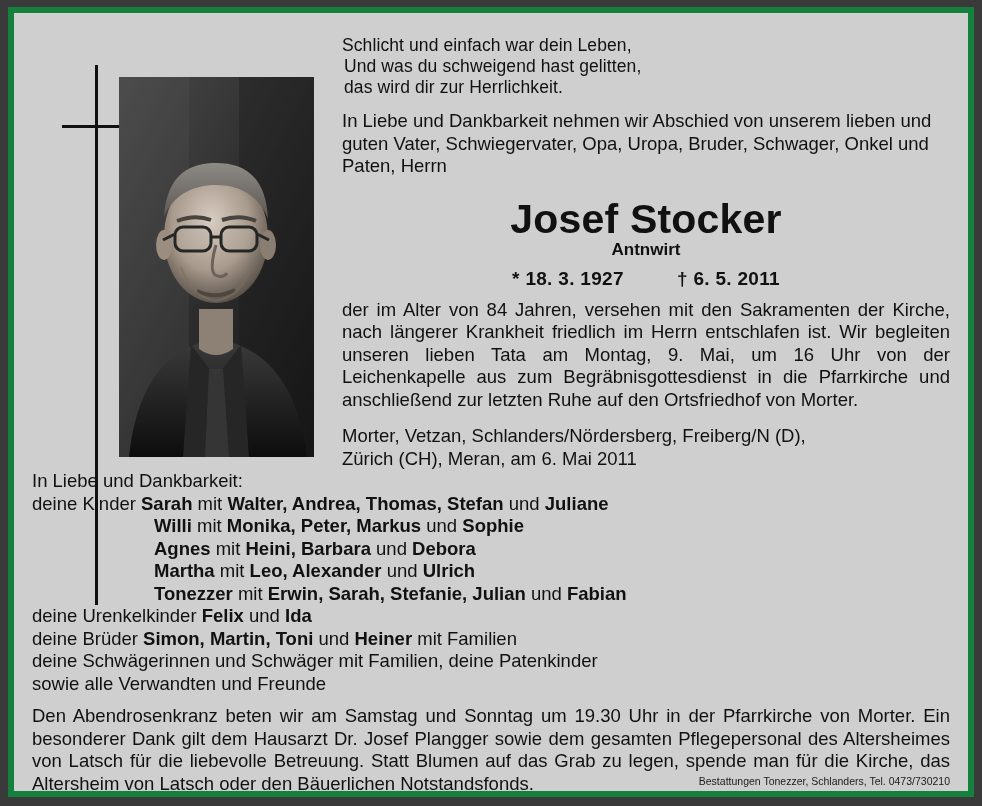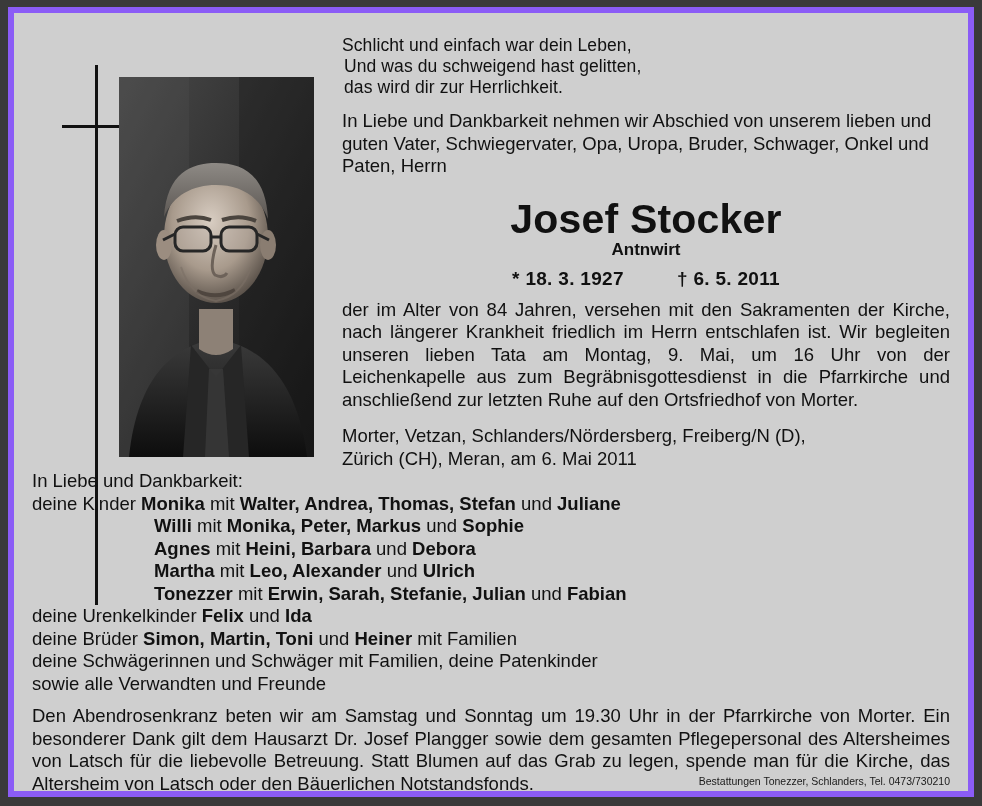--- a/index.html
+++ b/index.html
@@ -20,21 +20,21 @@
     background: #3a3a3a;
     box-sizing: border-box;
   }
   
   .notice-frame {
     position: absolute;
     left: 8px;
     top: 7px;
     width: 966px;
     height: 790px;
-    background: #8b5cf6;
+    background: #15803d;
     box-sizing: border-box;
     padding: 6px;
   }
   .notice {
     position: relative;
     width: 100%;
     height: 100%;
     background: #cfcfcf;
     box-sizing: border-box;
     padding: 10px 18px 6px 18px;
@@ -260,21 +260,21 @@
           <div class="places">
             <div>Morter, Vetzan, Schlanders/Nördersberg, Freiberg/N (D),</div>
             <div>Zürich (CH), Meran, am 6. Mai 2011</div>
           </div>
         </div>
       </div>
 
       <div class="family">
         <div>In Liebe und Dankbarkeit:</div>
         <div id="family-lines">
-            <div><span>deine Kinder </span><b>Monika</b><span> mit </span><b>Walter, Andrea, Thomas, Stefan</b><span> und </span><b>Juliane</b></div>
+            <div><span>deine Kinder </span><b>Sarah</b><span> mit </span><b>Walter, Andrea, Thomas, Stefan</b><span> und </span><b>Juliane</b></div>
             <div class="indent"><b>Willi</b><span> mit </span><b>Monika, Peter, Markus</b><span> und </span><b>Sophie</b></div>
             <div class="indent"><b>Agnes</b><span> mit </span><b>Heini, Barbara</b><span> und </span><b>Debora</b></div>
             <div class="indent"><b>Martha</b><span> mit </span><b>Leo, Alexander</b><span> und </span><b>Ulrich</b></div>
             <div class="indent"><b>Tonezzer</b><span> mit </span><b>Erwin, Sarah, Stefanie, Julian</b><span> und </span><b>Fabian</b></div>
             <div><span>deine Urenkelkinder </span><b>Felix</b><span> und </span><b>Ida</b></div>
             <div><span>deine Brüder </span><b>Simon, Martin, Toni</b><span> und </span><b>Heiner</b><span> mit Familien</span></div>
             <div><span>deine Schwägerinnen und Schwäger mit Familien, deine Patenkinder</span></div>
             <div><span>sowie alle Verwandten und Freunde</span></div>
           </div>
       </div>

